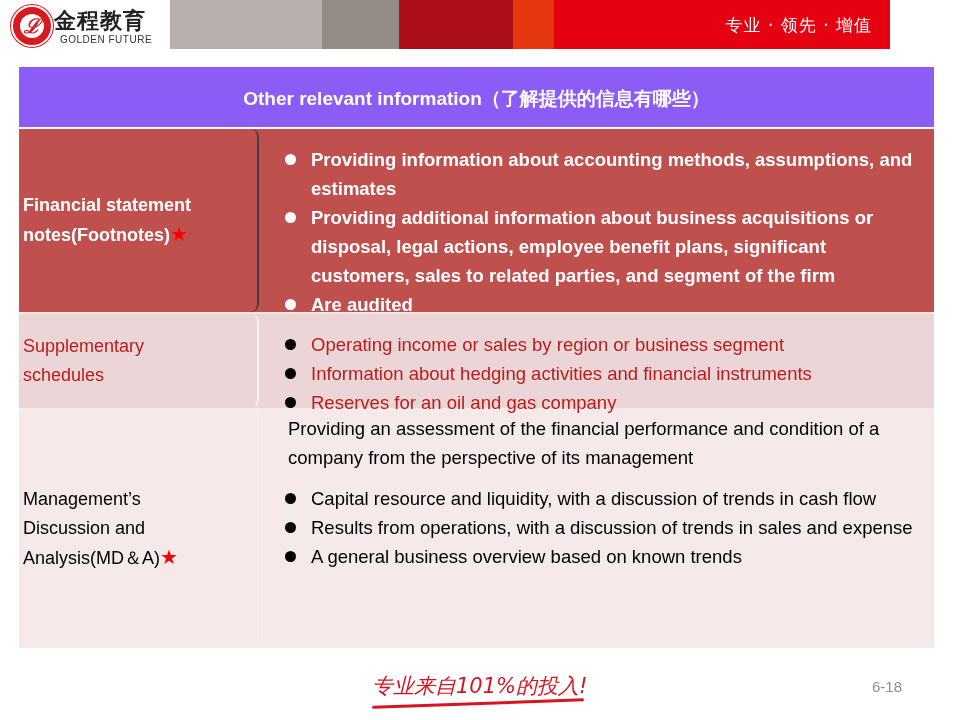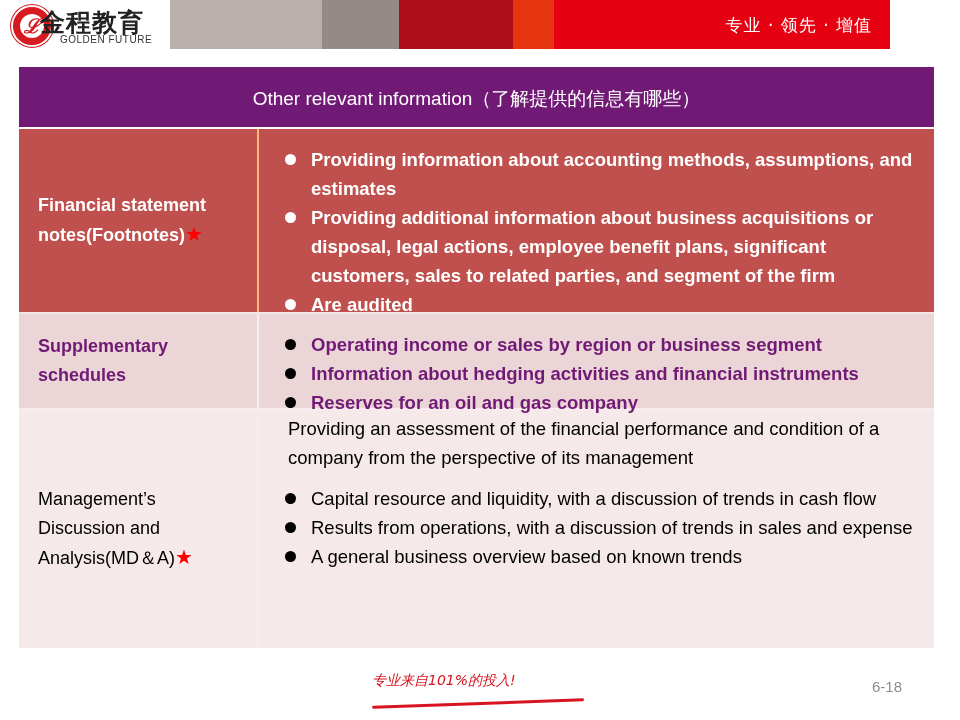--- a/index.html
+++ b/index.html
@@ -5,54 +5,54 @@
   html, body { margin:0; padding:0; }
   body { width:960px; height:720px; background:#ffffff; position:relative; overflow:hidden;
          font-family:"Liberation Sans", "DejaVu Sans", sans-serif; }
   .topbar { position:absolute; left:0; top:0; width:960px; height:49px; }
   .logo-area { position:absolute; left:0; top:0; width:170px; height:49px; background:#fff; }
   .logo-circle { position:absolute; left:11px; top:5px; width:38px; height:38px; border-radius:50%;
                  background:#d71920; border:2px solid #fff; box-shadow:0 0 0 1px #d71920; }
   .logo-circle .inner { position:absolute; left:7px; top:7px; width:24px; height:24px; border-radius:50%;
                  background:#fff; color:#d71920; font-weight:bold; font-style:italic; font-size:20px;
                  line-height:24px; text-align:center; font-family:"Liberation Serif", serif; }
-  .logo-cn { position:absolute; left:40px; top:6px; font-size:25px; font-weight:bold; color:#222;
+  .logo-cn { position:absolute; left:54px; top:6px; font-size:22px; font-weight:bold; color:#222;
              letter-spacing:1px; font-family:"DejaVu Sans", sans-serif; }
   .logo-en { position:absolute; left:60px; top:34px; font-size:10px; color:#333; letter-spacing:0.5px;text-align:center; }
   .band { position:absolute; top:0; height:49px; }
   .b1 { left:170px; width:152px; background:#b9b0ad; }
   .b2 { left:322px; width:77px; background:#948a86; }
   .b3 { left:399px; width:114px; background:#ad0f1a; }
   .b4 { left:513px; width:41px; background:#e5360f; }
   .b5 { left:554px; width:336px; background:#e50012; }
   .slogan { position:absolute; right:18px; top:14px; color:#fff; font-size:17px; letter-spacing:1px;
             font-family:"DejaVu Sans", sans-serif; }
 
   .table { position:absolute; left:19px; top:67px; width:915px; }
-  .title-row { height:60px; background:#701a75; color:#fff; text-align:center; font-weight:normal;
+  .title-row { height:60px; background:#8b5cf6; color:#fff; text-align:center; font-weight:bold;
                font-size:19px; line-height:64px; }
   .row { display:flex; border-top:2px solid #fff; }
-  .cell-left { width:240px; padding-left:19px; display:flex; align-items:center; font-size:18px;
-               line-height:29px; border-right:2px solid #fdba74; box-sizing:border-box; }
+  .cell-left { width:240px; padding-left:4px; display:flex; align-items:center; font-size:18px;
+               line-height:29px; border-right:2px solid #404040; box-sizing:border-box;border-radius:8px; }
   .cell-right { flex:1; padding:4px 8px 2px 9px; font-size:18.5px; line-height:29px; box-sizing:border-box; }
   .r1 { background:#c0504d; color:#fff; height:183px; font-weight:bold; }
-  .r2 { background:#ebd5d6; color:#701a75; height:94px;font-weight:bold; }
+  .r2 { background:#ebd5d6; color:#b91c1c; height:94px; }
   .r2 .cell-left, .r3 .cell-left { border-right-color:#f6eeee; }
   .r3 { background:#f5e9ea; color:#000; height:238px; }
   .r2 { border-top-color:#f3e6e6; }
   .r3 { border-top-color:#f7eded; }
   ul { list-style:none; margin:12px; padding:0; }
   li { position:relative; padding-left:31px; }
   li .bullet { position:absolute; left:5px; top:9px; width:11px; height:11px; border-radius:50%; }
   .r1 li .bullet { background:#fff; }
   .r2 li .bullet, .r3 li .bullet { background:#000; }
   .star { color:#ff0000; font-size:20px; }
   .intro { display:block;margin-left:20px; }
 
-  .footer-slogan { position:absolute; left:372px; top:672px; color:#d7141f; font-size:14px;
+  .footer-slogan { position:absolute; left:372px; top:672px; color:#d7141f; font-size:21px;
                    font-style:italic; font-family:"DejaVu Sans", sans-serif; }
   .footer-underline { position:absolute; left:372px; top:702px; width:212px; height:3px;
                       background:#d7141f; border-radius:2px; transform:rotate(-2deg); }
   .page-num { position:absolute; left:872px; top:678px; color:#8c8c8c; font-size:15px; }
 </style>
 </head>
 <body>
 
 <div class="topbar">
   <div class="logo-area">

